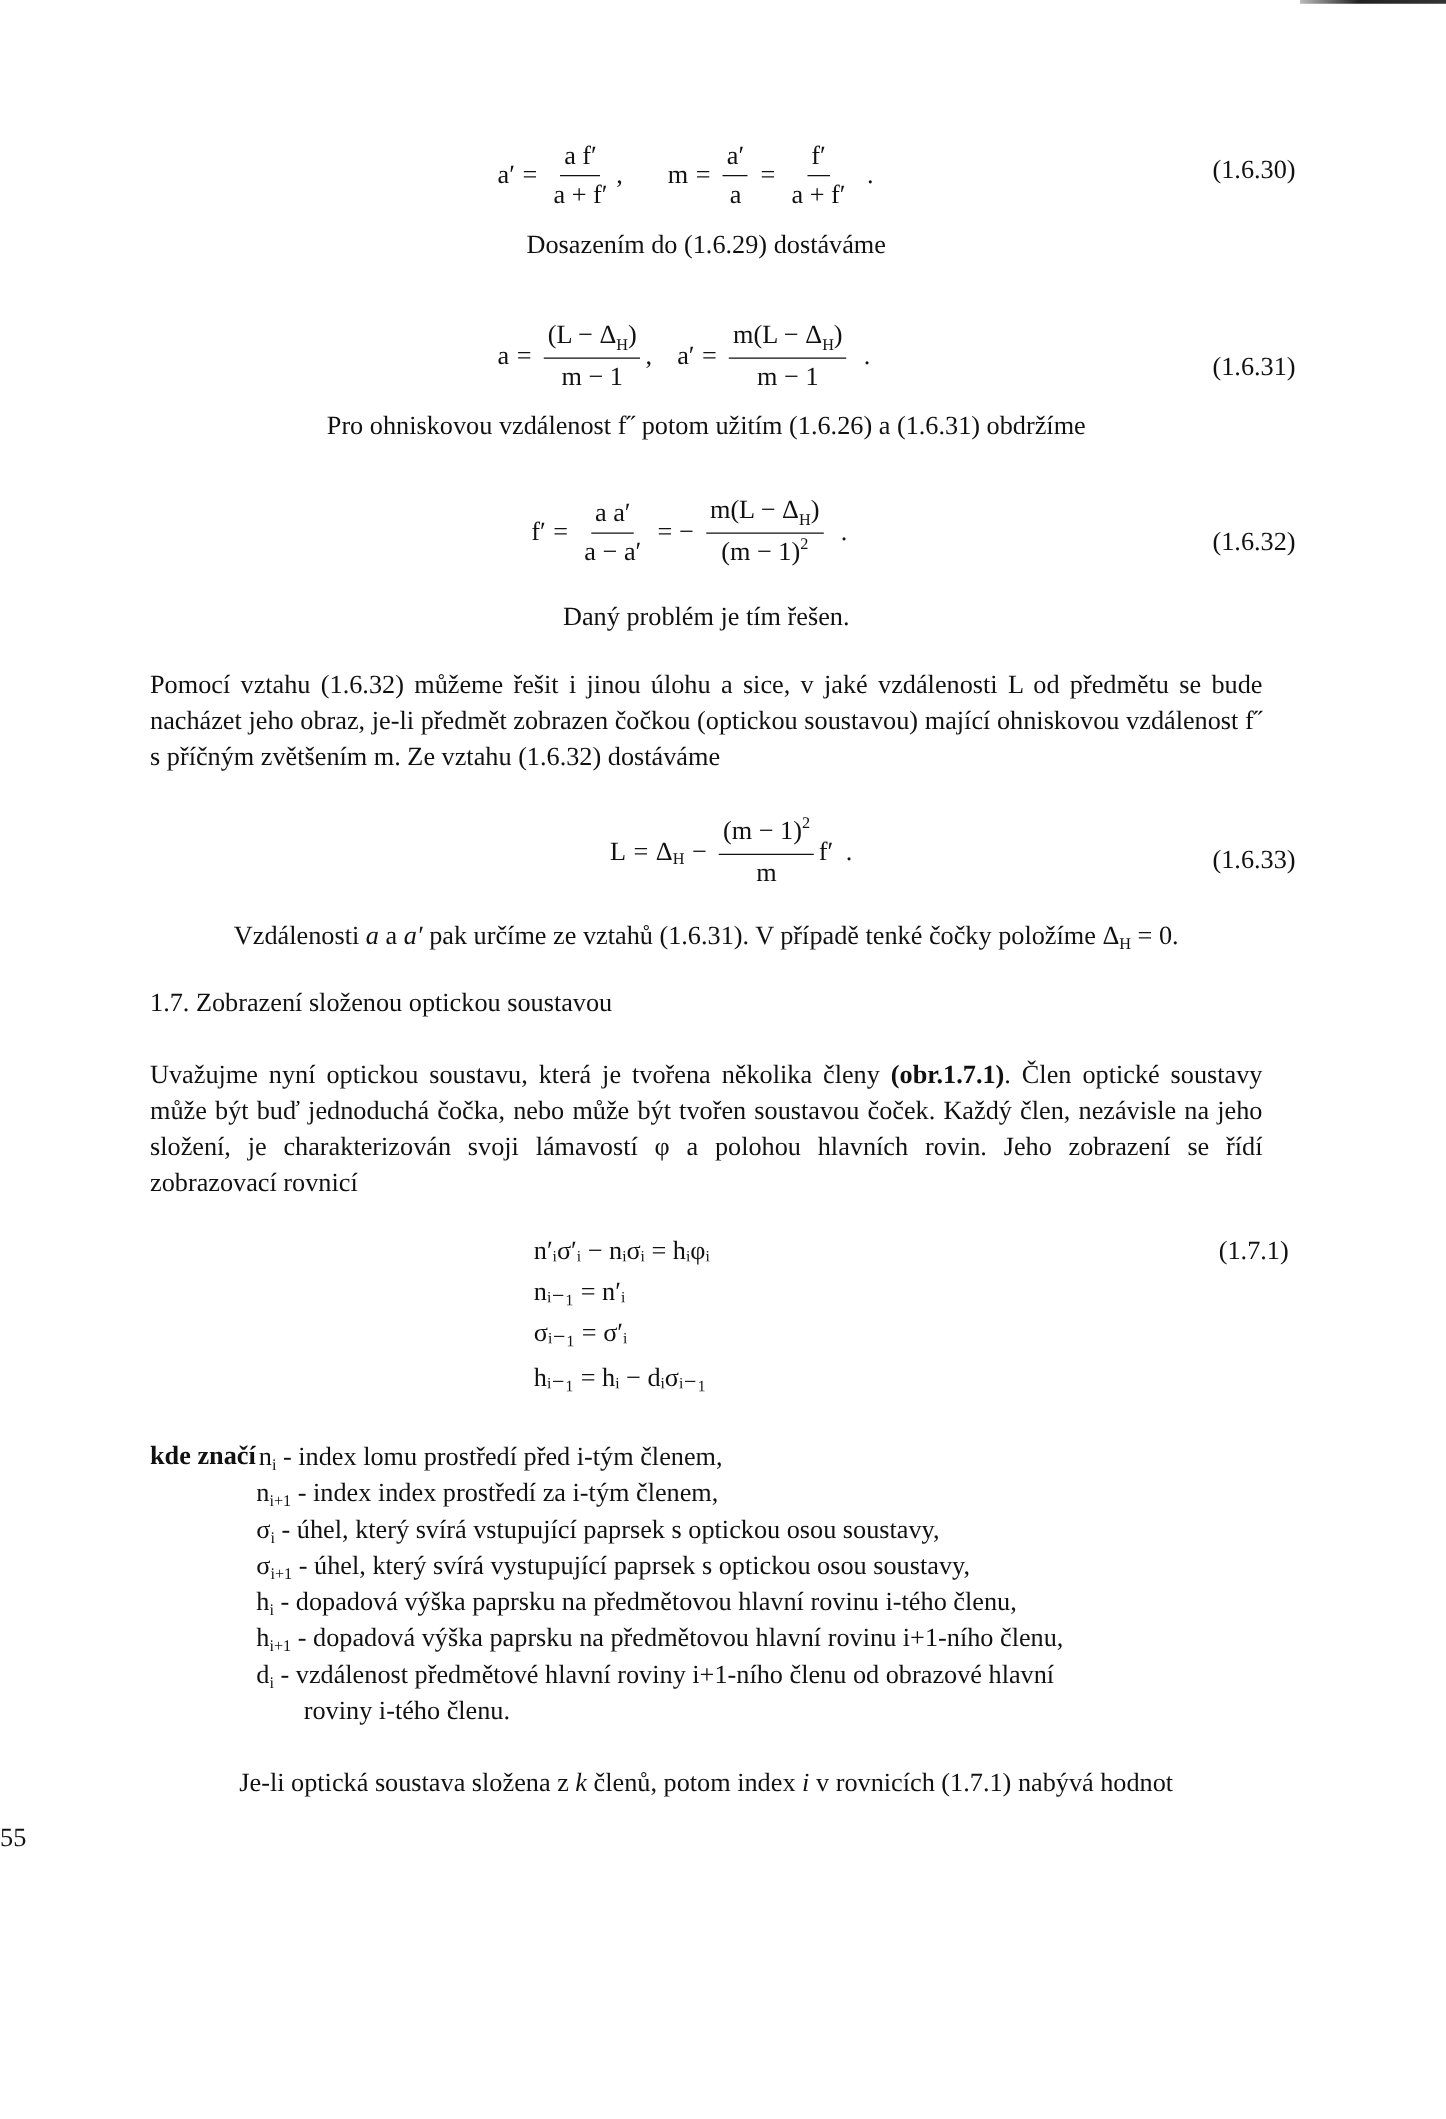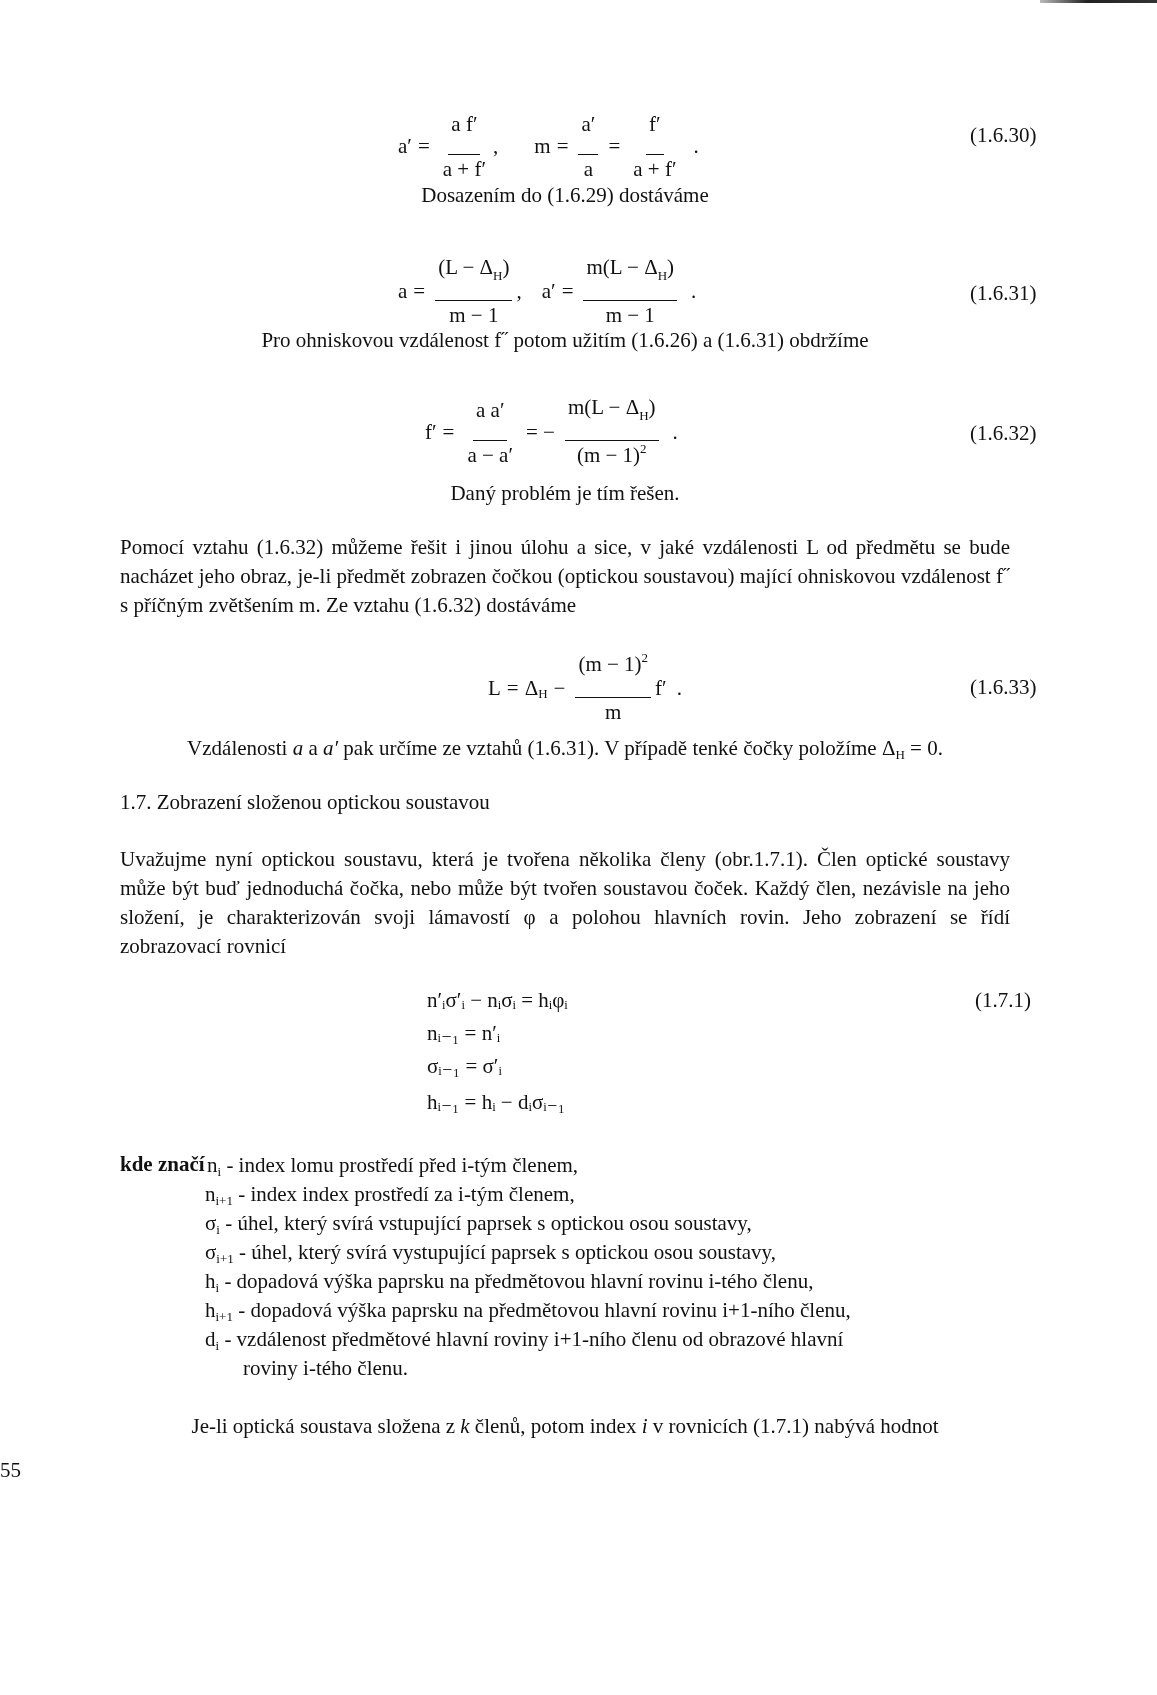--- a/index.html
+++ b/index.html
@@ -11,27 +11,27 @@
   .scan-edge {
     position: absolute; top: 0; left: 1040px; width: 117px; height: 3px;
     background: linear-gradient(to right, #bbbbbb, #222222 40%, #333333);
   }
   .abs { position: absolute; font-weight: bold; }
   .para { position: absolute; left: 120px; width: 890px; line-height: 29px; text-align: justify; }
   .para.left { text-align: center; }
   .eqnum { position: absolute; left: 970px; font-size: 21px; }
   .math { position: absolute; font-size: 21px; white-space: nowrap; display: flex; align-items: center; }
   .frac { display: inline-flex; flex-direction: column; align-items: center; margin: 0 4px; vertical-align: middle; }
-  .frac .num { padding: 0 3px 18px; border-bottom: 1.3px solid #111; line-height: 24px; }
+  .frac .num { padding: 0 3px 4px; border-bottom: 1.3px solid #111; line-height: 24px; }
   .frac .den { padding: 2px 3px 0; line-height: 24px; }
   .sub { font-size: 13px; position: relative; top: 6px; }
   .sup { font-size: 13px; position: relative; top: -9px; }
   .op { margin: 0 6px; }
   .heading { position: absolute; left: 120px; font-weight: normal; font-size: 21px; }
-  .bold { font-weight: normal; }
+  .bold { font-weight: bold; }
   .def-row { position: absolute; left: 205px; width: 800px; line-height: 29px; font-family: Liberation Serif, serif; }
   .sysrow { position: absolute; left: 427px; font-size: 21px; white-space: nowrap; text-align: center; }
   .pagenum { position: absolute; left: 0; width: 1100px; text-align: left; font-size: 21px; }
 </style>
 </head>
 <body>
 
 <div class="scan-edge"></div>
 
 <div class="math" style="left:398px; top:112px;">

